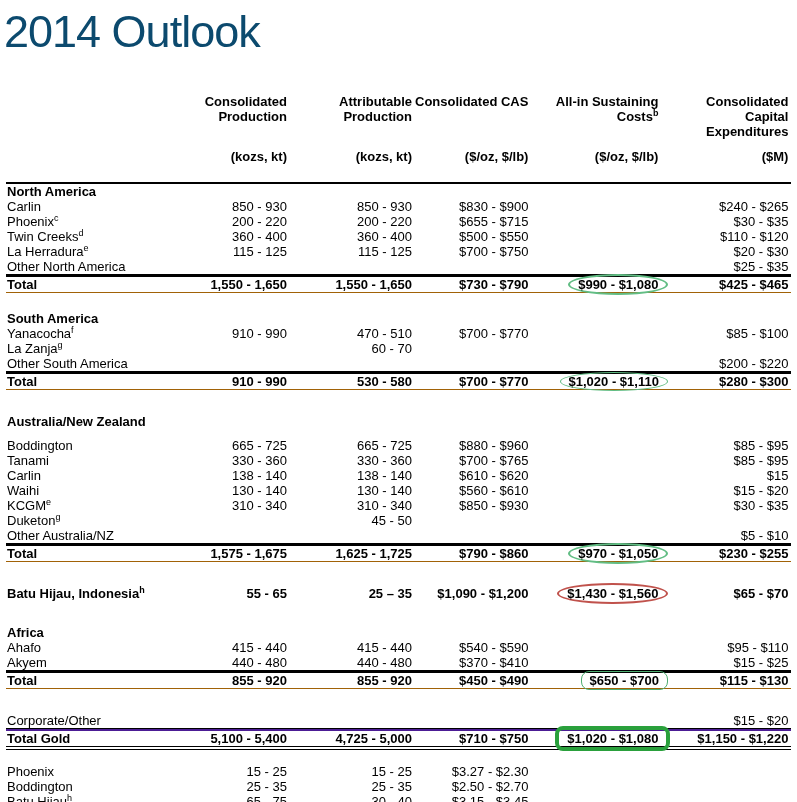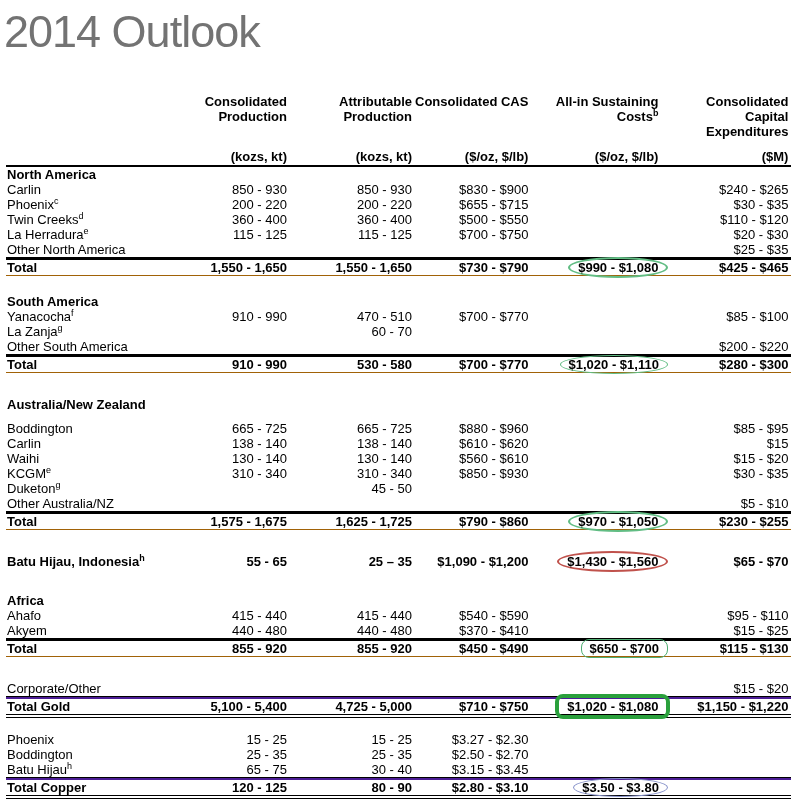--- a/index.html
+++ b/index.html
@@ -2,34 +2,34 @@
 <html><head>
 <meta charset="utf-8">
 <style>
   html,body { margin:0; padding:0; }
   body {
     width:797px; height:802px; overflow:hidden; background:#ffffff;
     font-family:"Liberation Sans", sans-serif; font-size:13px; color:#000;
   }
   .page { padding:0 0 0 4px; }
   h1.title {
-    color:#737373; font-size:45px; font-weight:400; letter-spacing:-1px;
+    color:#0c4a6e; font-size:45px; font-weight:400; letter-spacing:-1px;
     margin:6px 0 36px 0; line-height:52px;
   }
   table.outlook {
     border-collapse:separate; border-spacing:0; table-layout:fixed;
     margin-left:2px; font-size:13px;
   }
   td { height:15px; line-height:15px; white-space:nowrap; padding:0 3px 0 0; vertical-align:bottom; }
   .lbl { text-align:left; padding-left:1px; }
   .val { text-align:right; }
   sup { font-size:9px; line-height:0; }
 
   thead tr.hnames td { vertical-align:top; height:50px; font-weight:bold; line-height:15px; text-align:right; }
-  thead tr.units td { border-bottom:2px solid #000; font-weight:bold; height:20px; vertical-align:bottom; text-align:right; padding-bottom:1px; }
+  thead tr.units td { border-bottom:2px solid #000; font-weight:bold; height:20px; vertical-align:bottom; text-align:right; padding-bottom:18px; }
 
   tr.section td { font-weight:bold; }
   tr.data-bold td { font-weight:bold; }
   tr.ruled td { border-bottom:1px solid #000; }
   tr.total td { border-top:2px solid #000; border-bottom:1px solid #a16207; font-weight:bold; }
   tr.grand-total td { border-top:2px solid #4c1d95; border-bottom:4px double #000; font-weight:bold; }
 
   tr.spacer td { height:10px; border:none; }
   tr.sp-sm td { height:9px; }
   tr.sp-md td { height:14px; }
@@ -192,20 +192,28 @@
         </tr>
         <tr class="data">
           <td class="lbl"><span>Boddington</span></td>
           <td class="val">665 - 725</td>
           <td class="val">665 - 725</td>
           <td class="val">$880 - $960</td>
           <td class="val"></td>
           <td class="val">$85 - $95</td>
         </tr>
         <tr class="data">
+          <td class="lbl"><span>Tanami</span></td>
+          <td class="val">330 - 360</td>
+          <td class="val">330 - 360</td>
+          <td class="val">$700 - $765</td>
+          <td class="val"></td>
+          <td class="val">$85 - $95</td>
+        </tr>
+        <tr class="data">
           <td class="lbl"><span>Carlin</span></td>
           <td class="val">138 - 140</td>
           <td class="val">138 - 140</td>
           <td class="val">$610 - $620</td>
           <td class="val"></td>
           <td class="val">$15</td>
         </tr>
         <tr class="data">
           <td class="lbl"><span>Waihi</span></td>
           <td class="val">130 - 140</td>

